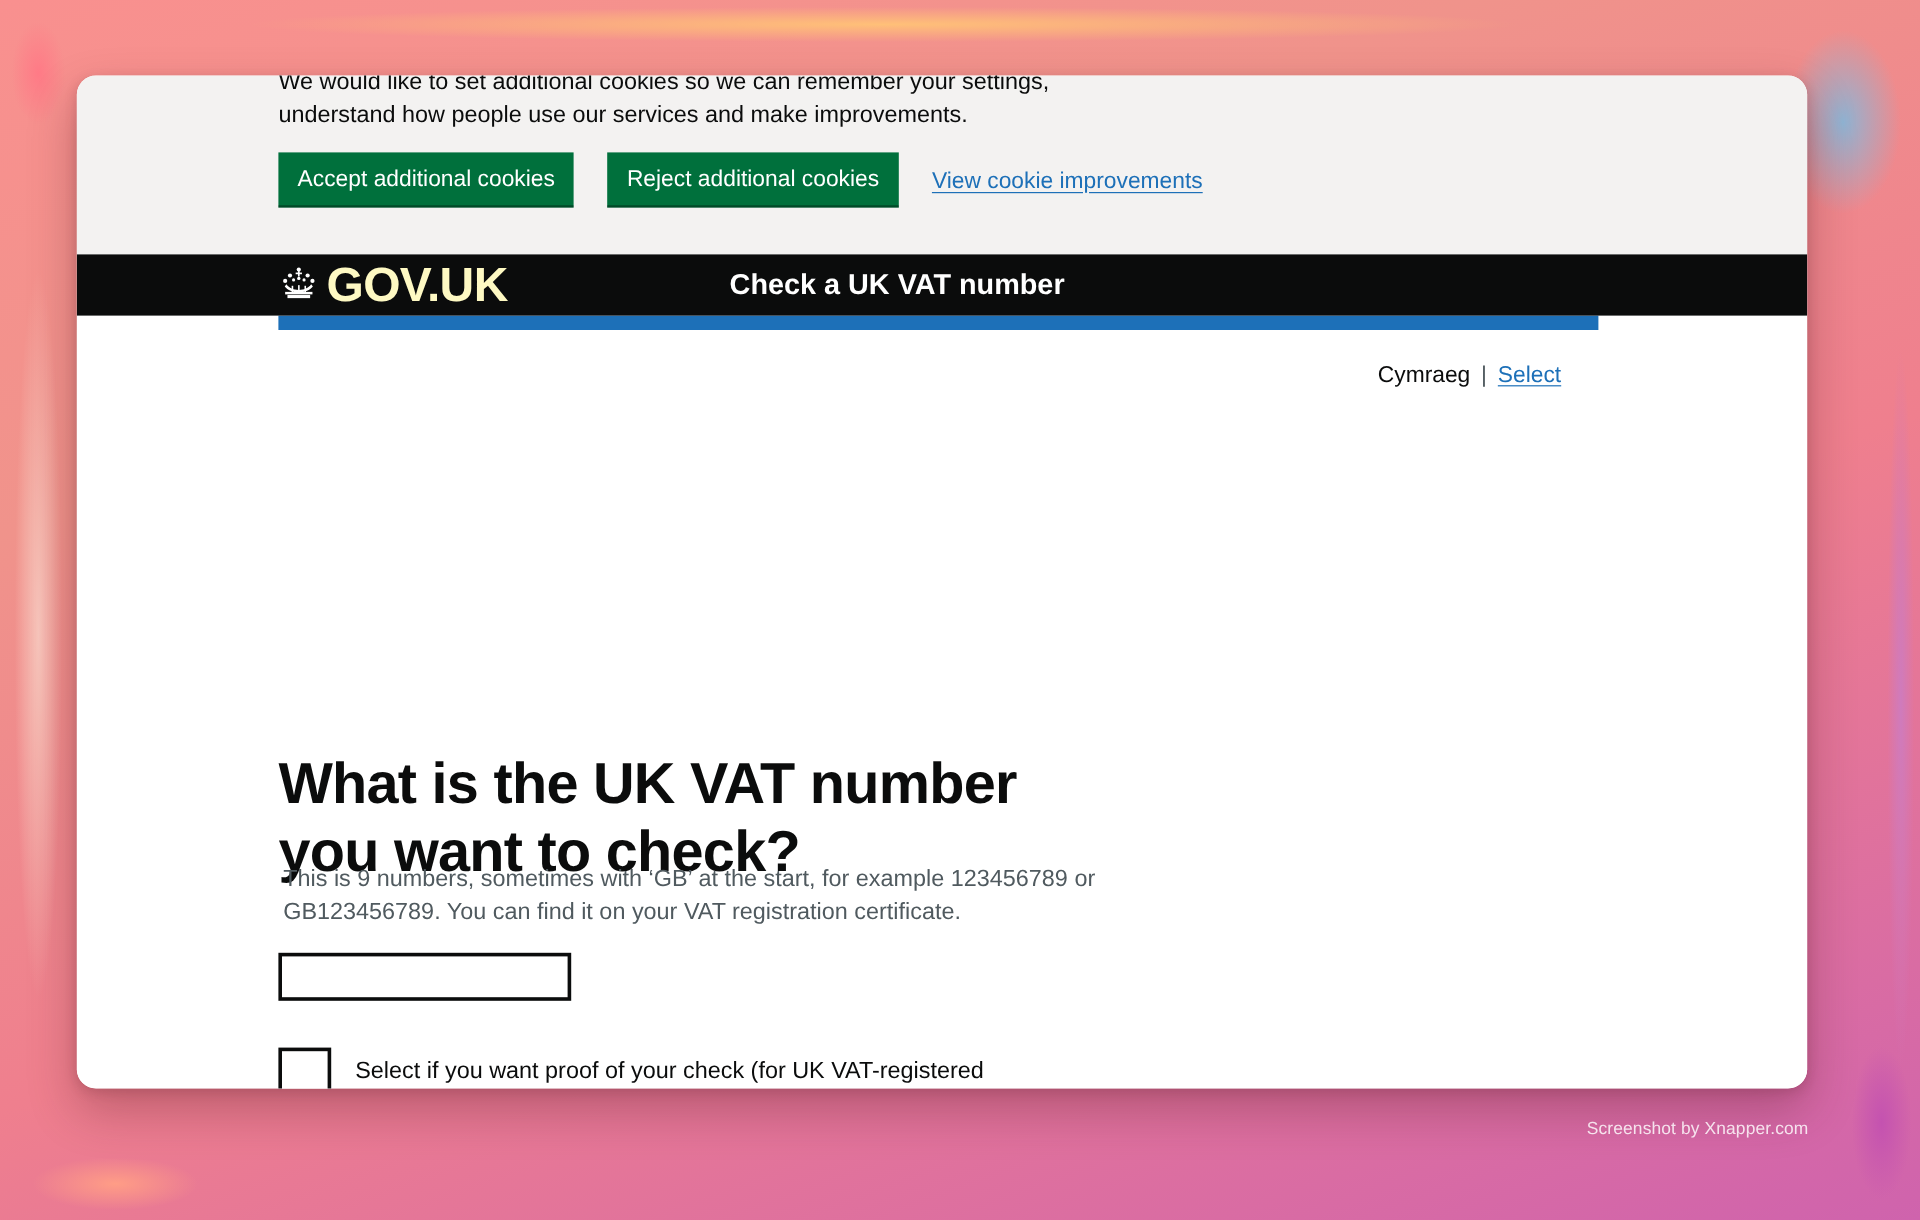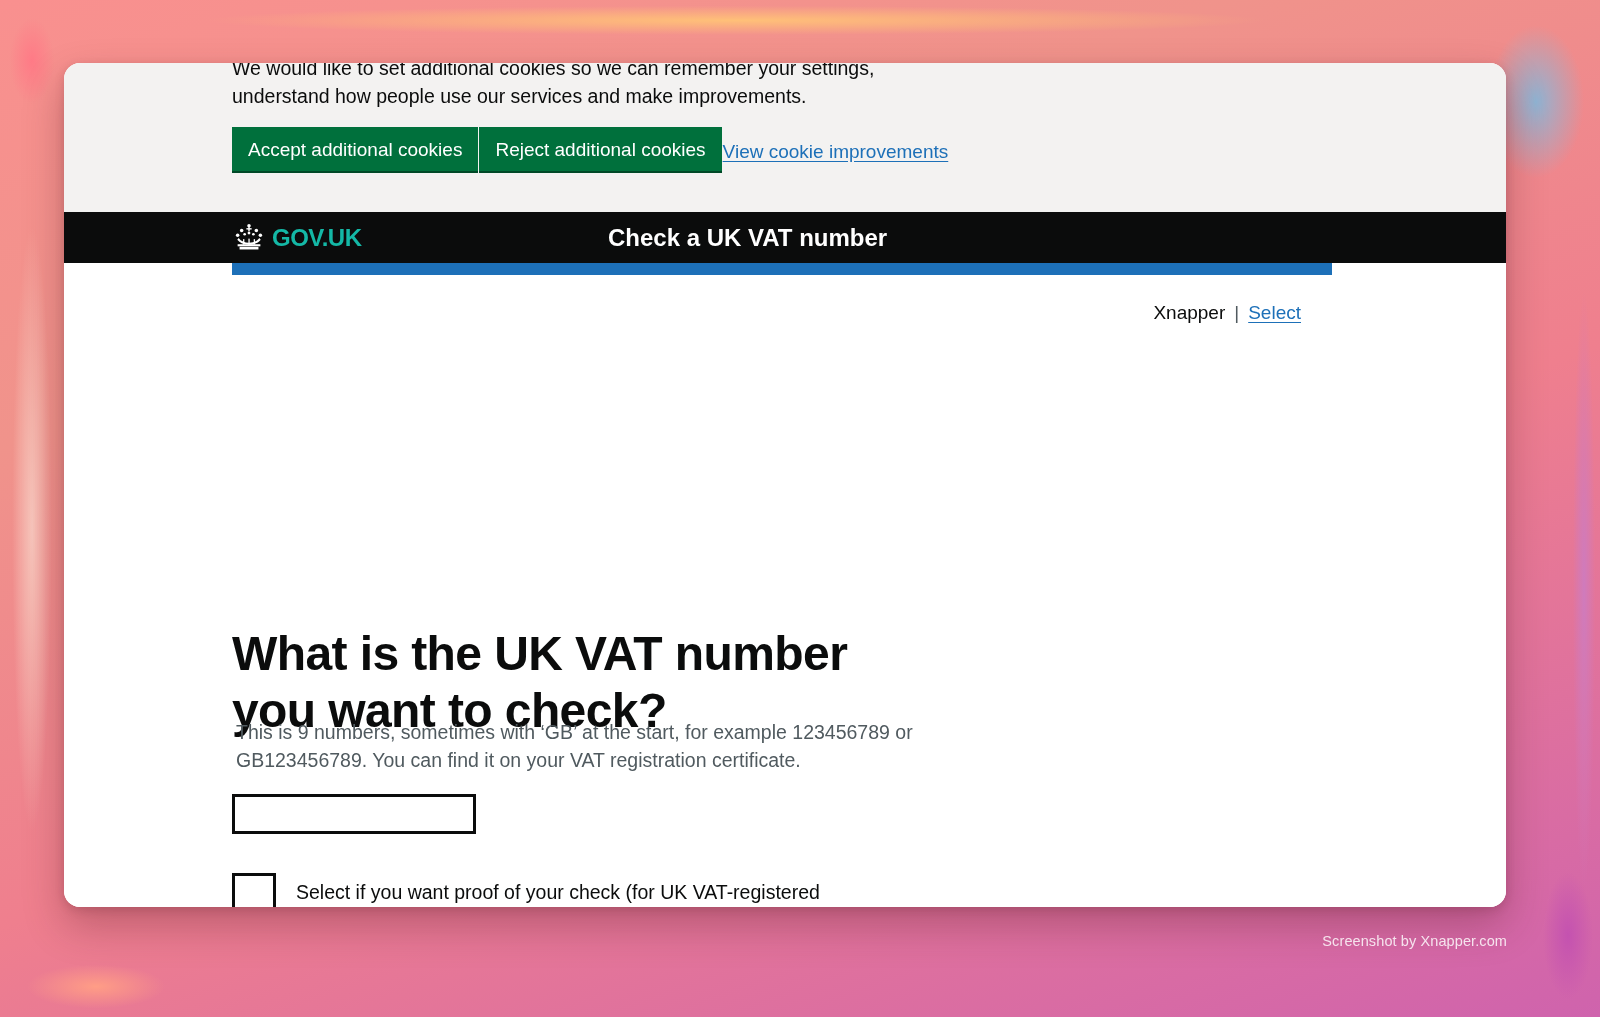--- a/index.html
+++ b/index.html
@@ -62,21 +62,21 @@
     left: 168px;
     top: -9px;
     width: 700px;
   }
   #cookie-actions {
     position: absolute;
     left: 168px;
     top: 64px;
     display: flex;
     align-items: flex-start;
-    gap: 1px;
+    gap: 28px;
   }
   .govuk-button {
     background: #00703c;
     color: #ffffff;
     font-family: "Liberation Sans", sans-serif;
     font-size: 19px;
     line-height: 19px;
     border: none;
     border-bottom: 2px solid rgba(0,0,0,.35);
     padding: 13px 16px 12px 16px;
@@ -104,25 +104,25 @@
   }
   #brand {
     display: flex;
     align-items: center;
     gap: 6px;
     color: #ffffff;
     text-decoration: none;
   }
   #crown-icon { display: block; }
   #brand-text {
-    font-size: 24px;
+    font-size: 40px;
     font-weight: bold;
     letter-spacing: -0.5px;
     line-height: 30px;
-    color: #14b8a6;
+    color: #fef9c3;
   }
   #service-name {
     position: absolute;
     left: 544px;
     font-size: 24px;
     font-weight: bold;
     color: #ffffff;
     line-height: 24px;
   }
 
@@ -279,21 +279,21 @@
       <span id="brand-text">GOV.UK</span>
     </a>
     <span id="service-name">Check a UK VAT number</span>
   </div>
 
   <div id="blue-bar"></div>
 
   <div id="content">
 
     <div id="language-toggle">
-      <span>Xnapper</span>
+      <span>Cymraeg</span>
       <span id="lang-divider">|</span>
       <a id="lang-cymraeg">Select</a>
     </div>
 
     <h1 id="page-heading">What is the UK VAT number you want to check?</h1>
 
     <p id="hint-text">This is 9 numbers, sometimes with ‘GB’ at the start, for example 123456789 or GB123456789. You can find it on your VAT registration certificate.</p>
 
     <input id="vat-input" type="text" placeholder="" style="">
 

